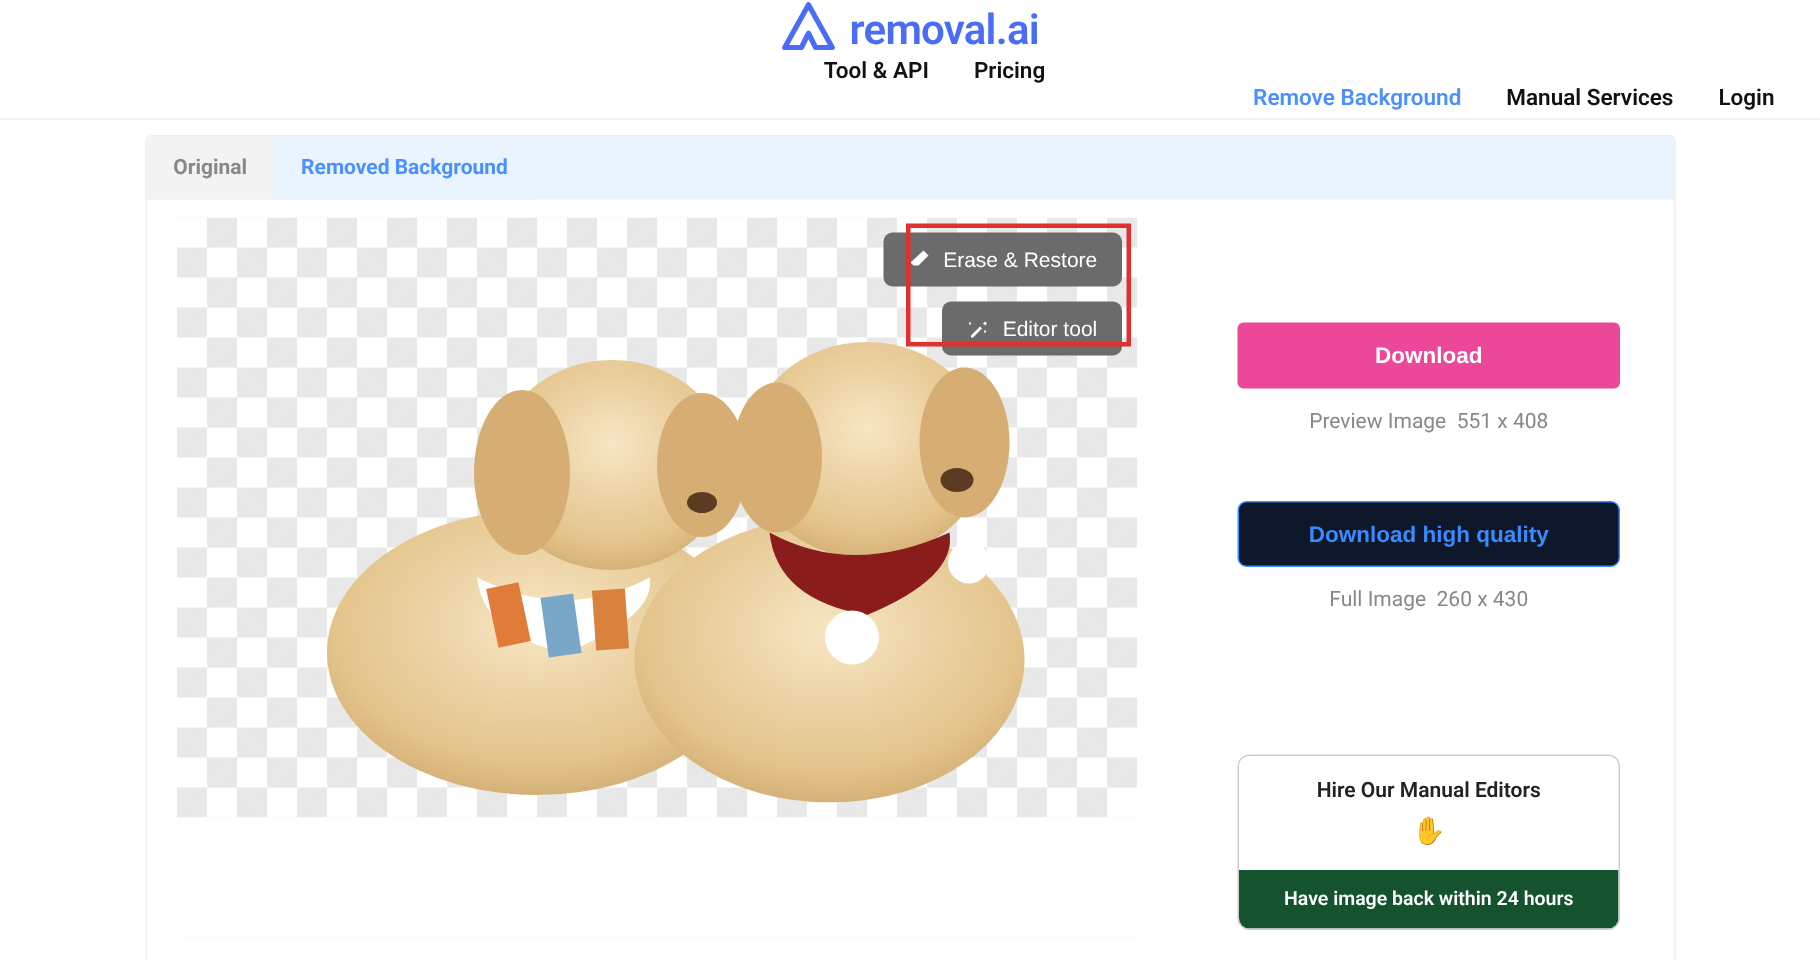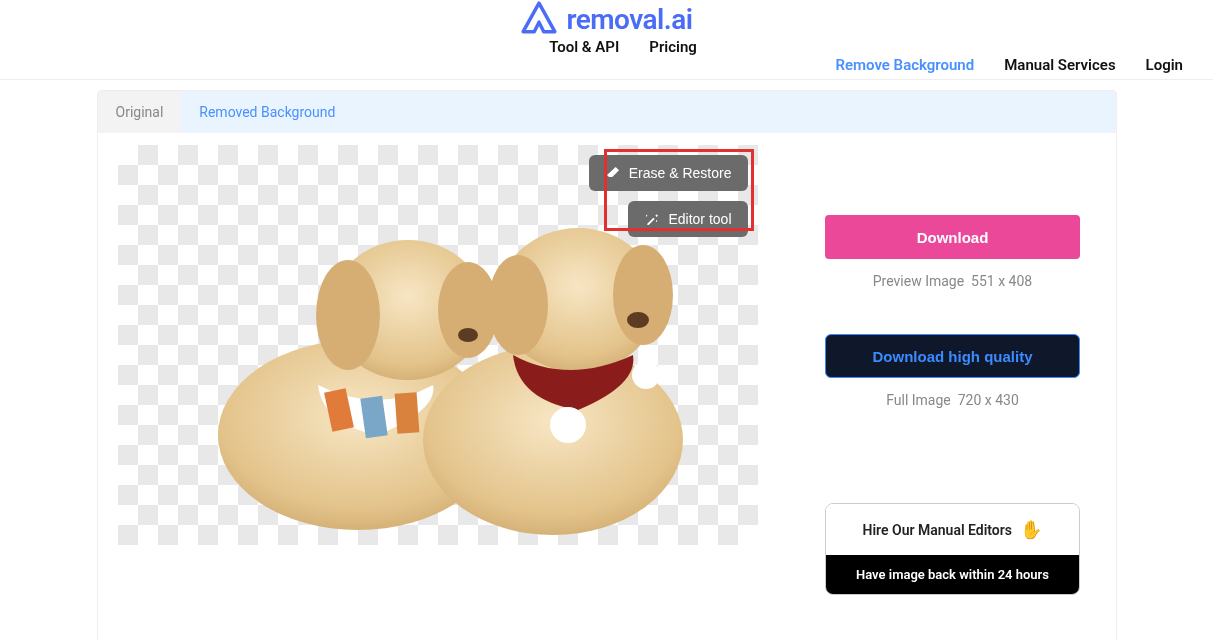--- a/index.html
+++ b/index.html
@@ -63,21 +63,21 @@
   .tabs {
     display: flex;
     background: #eaf4ff;
     height: 42px;
   }
   .tab {
     padding: 0 18px;
     display: flex;
     align-items: center;
     font-size: 14px;
-    font-weight: 400;
+    font-weight: 700;
     cursor: pointer;
   }
   .tab-original { background: #f3f3f3; color: #888; }
   .tab-removed { background: #eaf4ff; color: #4a90ff; }
   .content {
     display: flex;
     padding: 12px 20px 0 20px;
     gap: 52px;
   }
   .image-area {
@@ -186,23 +186,24 @@
     background: #fff;
     padding: 15px 10px;
     text-align: center;
     font-size: 14px;
     font-weight: 600;
     color: #222;
     display: flex;
     align-items: center;
     justify-content: center;
     gap: 8px;
+    flex-direction: column;
   }
   .hire-bottom {
-    background: #000000;
+    background: #14532d;
     color: #fff;
     text-align: center;
     font-size: 13px;
     font-weight: 600;
     padding: 12px 10px;
   }
   .hand-icon { color: #f57c3a; font-size: 18px; }
 </style>
 </head>
 <body>
@@ -281,21 +282,21 @@
       <div class="highlight-box"></div>
     </div>
 
     <div class="sidebar">
       <button class="dl-btn">Download</button>
       <div class="dim-text">
         <span>Preview Image</span>&nbsp;&nbsp;<span>551 x 408</span>
       </div>
       <button class="dl-hq-btn">Download high quality</button>
       <div class="dim-text">
-        <span>Full Image</span>&nbsp;&nbsp;<span>720 x 430</span>
+        <span>Full Image</span>&nbsp;&nbsp;<span>260 x 430</span>
       </div>
       <div class="hire-box">
         <div class="hire-top">
           <span>Hire Our Manual Editors</span>
           <span class="hand-icon">✋</span>
         </div>
         <div class="hire-bottom">Have image back within 24 hours</div>
       </div>
     </div>
   </div>

